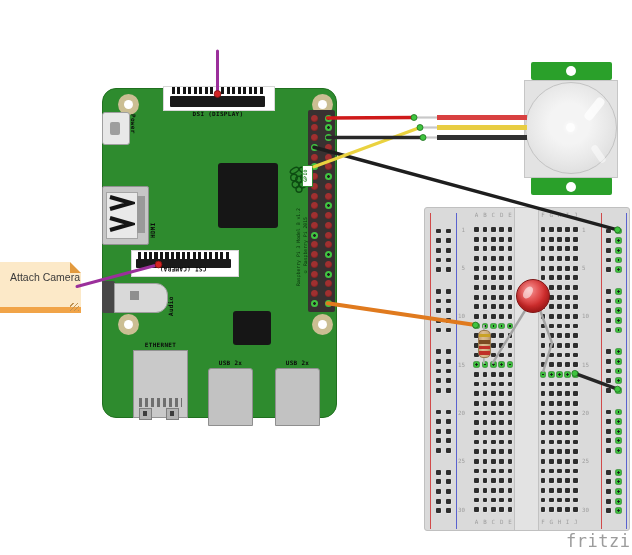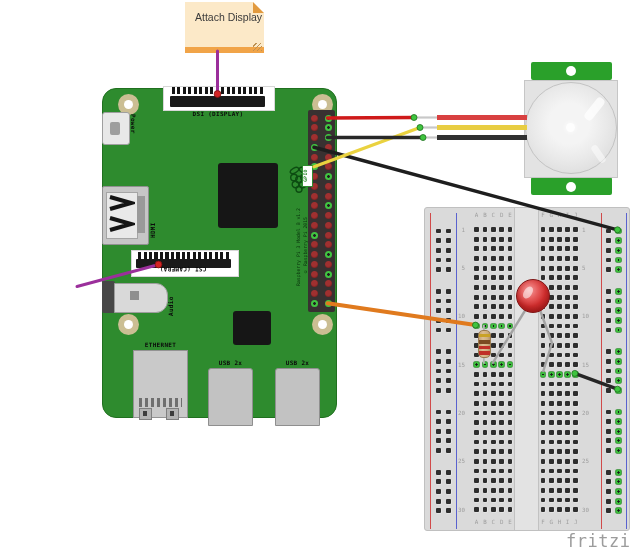--- a/index.html
+++ b/index.html
@@ -654,22 +654,22 @@
       <div class="hole" style="left: 11.1px; top: 290.78px;"></div>
       <div class="hole" style="left: 21.1px; top: 290.78px;"></div>
       <div class="hole" style="left: 181.1px; top: 290.78px;"></div>
       <div class="hole green" style="left: 191.1px; top: 290.78px;"></div>
       <div class="hole" style="left: 11.1px; top: 300.44px;"></div>
       <div class="hole" style="left: 21.1px; top: 300.44px;"></div>
       <div class="hole" style="left: 181.1px; top: 300.44px;"></div>
       <div class="hole green" style="left: 191.1px; top: 300.44px;"></div>
     </div>
 
-  <div class="note" style="left:185px;top:2px;width:79px;height:51px">
-    <div class="ntext">Attach Display</div>
+  <div class="note" style="left:0px;top:262px;width:81px;height:51px">
+    <div class="ntext">Attach Camera</div>
     <div class="nbar"></div>
     <div class="nfold"></div>
     <div class="ngrip"></div>
   </div>
 
   <svg class="wiring" width="632" height="555">
 
     <line x1="314" y1="147.25" x2="617.5" y2="229.8" stroke-width="3.4" stroke-linecap="round" stroke="#1e1e1e"></line>
 
     <line x1="314" y1="166.75" x2="420" y2="127.5" stroke-width="3.4" stroke-linecap="round" stroke="#ead23f"></line>

